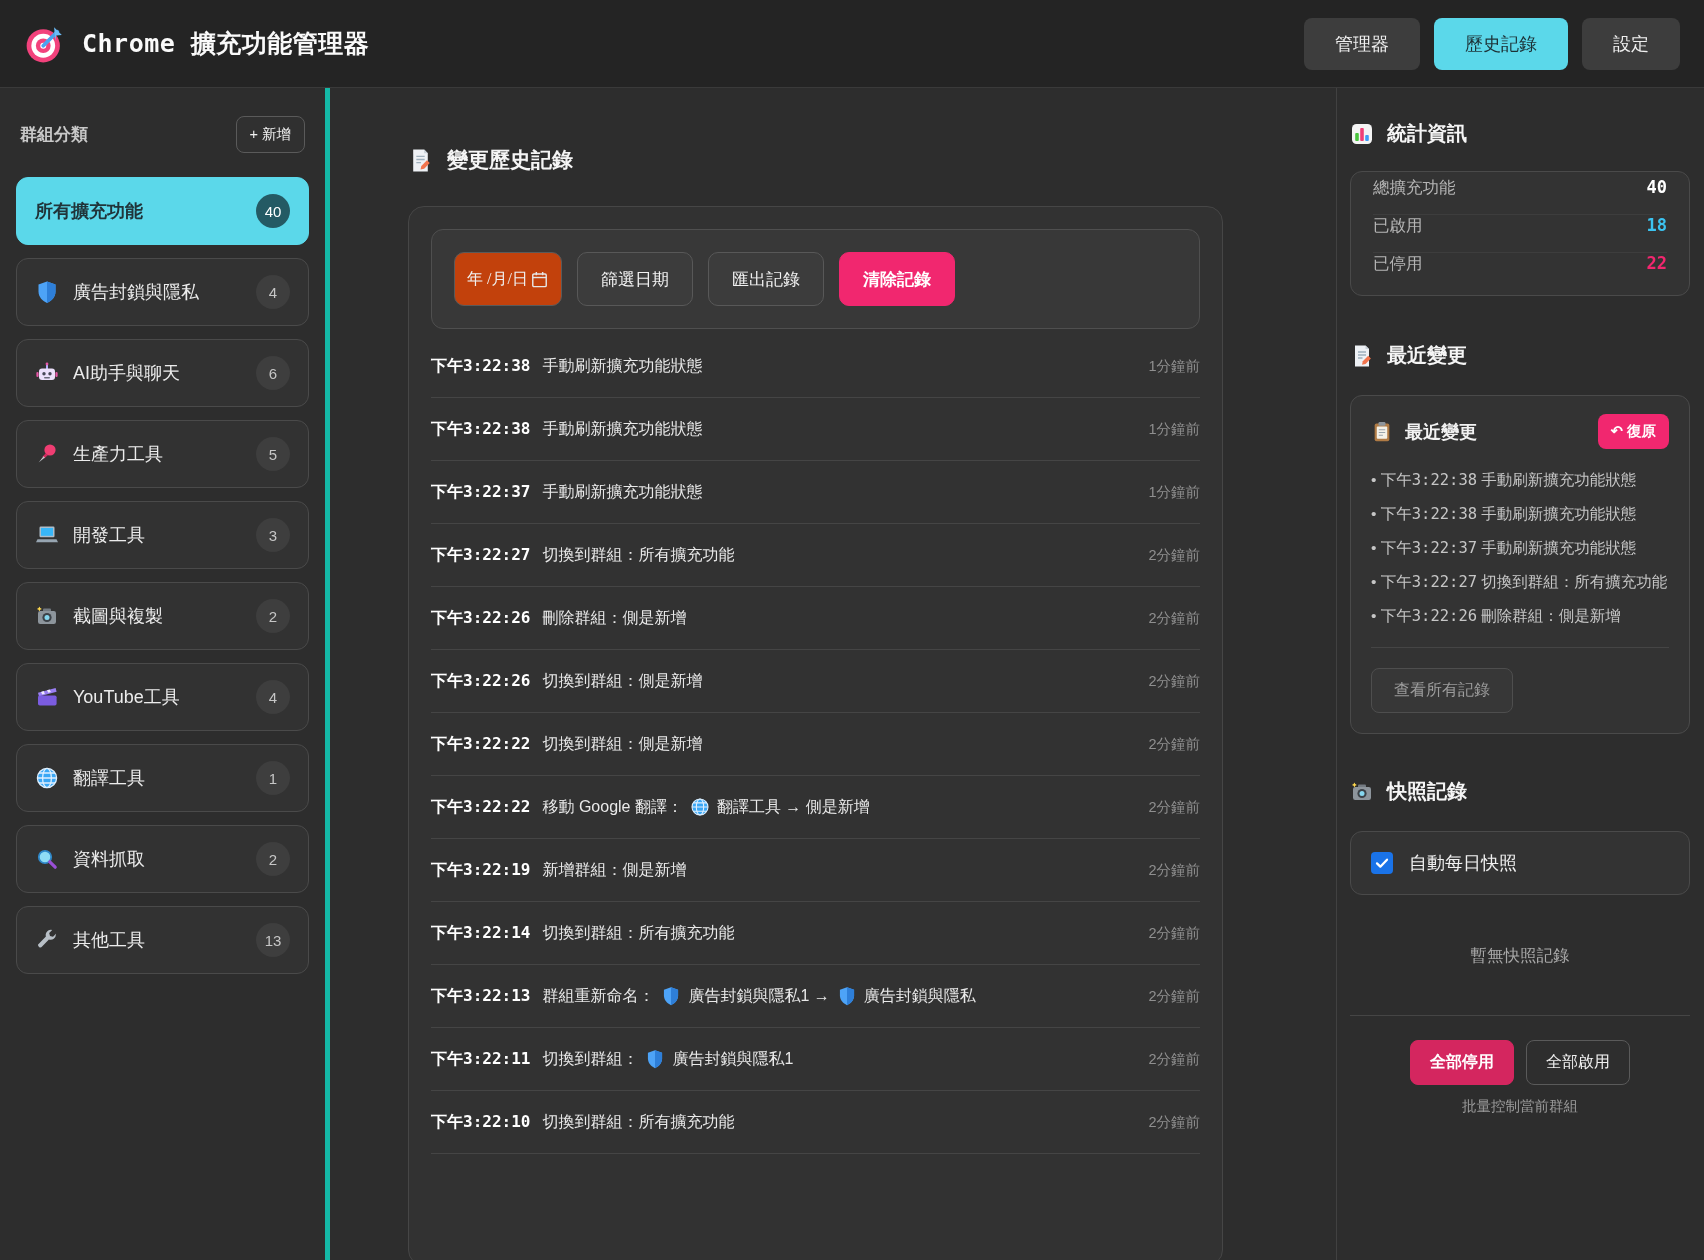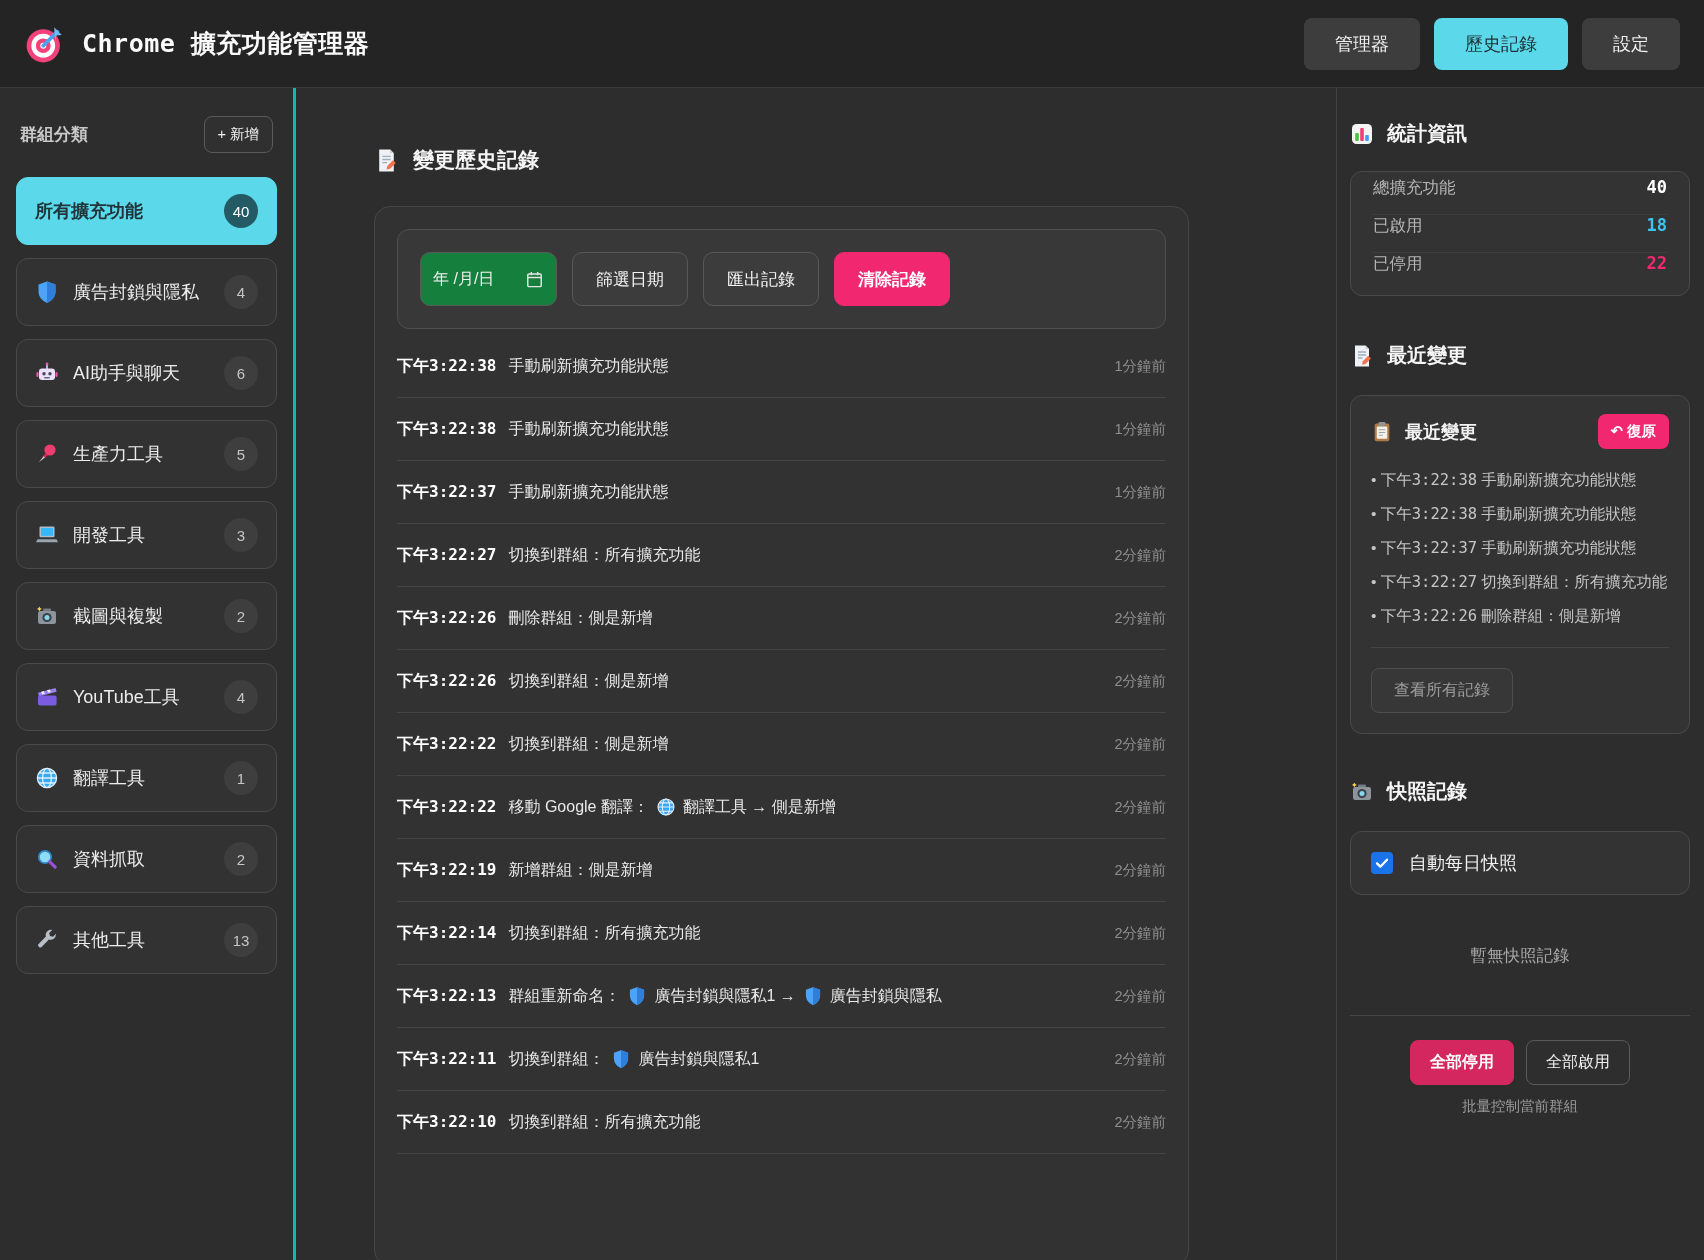--- a/index.html
+++ b/index.html
@@ -20,21 +20,21 @@
     color:#fafafa;margin-left:16px;letter-spacing:.5px;}
   .top-nav{margin-left:auto;display:flex;gap:14px;}
   .nav-btn{height:52px;padding:0 31px;border-radius:8px;border:none;
     background:#3d3d3d;color:#f0f0f0;font-size:18px;}
   .nav-btn.active{background:#5bd8ea;color:#1d3136;}
 
   
   .layout{display:flex;height:1172px;}
 
   
-  .sidebar{width:296px;flex:none;border-right:3px solid #14b8a6;
+  .sidebar{width:330px;flex:none;border-right:5px solid #14b8a6;
     padding:22px 16px;box-sizing:border-box;}
   .sidebar-head{display:flex;justify-content:space-between;align-items:center;
     padding:6px 4px 0 4px;margin-bottom:24px;}
   .sidebar-title{color:#c9c9c9;font-size:17px;font-weight:bold;}
   .add-btn{background:#303030;border:1px solid #5a5a5a;color:#f0f0f0;
     font-size:14.5px;padding:8px 13px;border-radius:8px;}
   .group-list{display:flex;flex-direction:column;gap:13px;}
   .group-item{height:68px;border:1px solid #4a4a4a;background:#323232;border-radius:12px;
     display:flex;align-items:center;gap:14px;padding:0 18px;box-sizing:border-box;}
   .group-item .label{font-size:18px;color:#ececec;flex:1;white-space:nowrap;}
@@ -46,23 +46,23 @@
 
   
   .main{flex:1;min-width:0;padding:58px 0 0 78px;box-sizing:border-box;}
   .main-title{display:flex;align-items:center;gap:14px;font-size:21px;font-weight:bold;
     color:#f5f5f5;margin-bottom:32px;}
   .main-title .icon{width:25px;height:27px;}
   .panel{width:815px;height:1060px;box-sizing:border-box;background:#323232;
     border:1px solid #464646;border-radius:16px;padding:22px 22px 0;overflow:hidden;}
   .filter-card{background:#383838;border:1px solid #4f4f4f;border-radius:12px;
     padding:22px;display:flex;gap:15px;align-items:center;}
-  .date-input{width:137px;height:54px;background:#15803d;border:1px solid #5a5a5a;
+  .date-input{width:108px;height:54px;background:#c2410c;border:1px solid #5a5a5a;
     border-radius:10px;color:#f0f0f0;font-size:16px;display:flex;align-items:center;
-    justify-content:space-between;padding:0 12px;box-sizing:border-box;}
+    justify-content:space-between;padding:0 12px;box-sizing:border-box;font-family:Liberation Serif, serif;}
   .date-input .icon{width:19px;height:19px;}
   .f-btn{height:54px;padding:0 23px;border-radius:10px;background:#3c3c3c;
     border:1px solid #585858;color:#f2f2f2;font-size:17px;}
   .f-btn.danger{background:#f1276f;border:1px solid #f1276f;color:#fff;font-weight:bold;}
   .history-list{margin-top:6px;}
   .h-row{display:flex;align-items:center;justify-content:space-between;height:62px;
     border-bottom:1px solid #454545;}
   .h-left{display:flex;align-items:center;gap:12px;min-width:0;}
   .h-time{font-family:"DejaVu Sans Mono",monospace;font-weight:bold;font-size:16px;color:#fff;white-space:nowrap;}
   .h-text{font-size:16px;color:#e9e9e9;display:flex;align-items:center;gap:7px;white-space:nowrap;}

